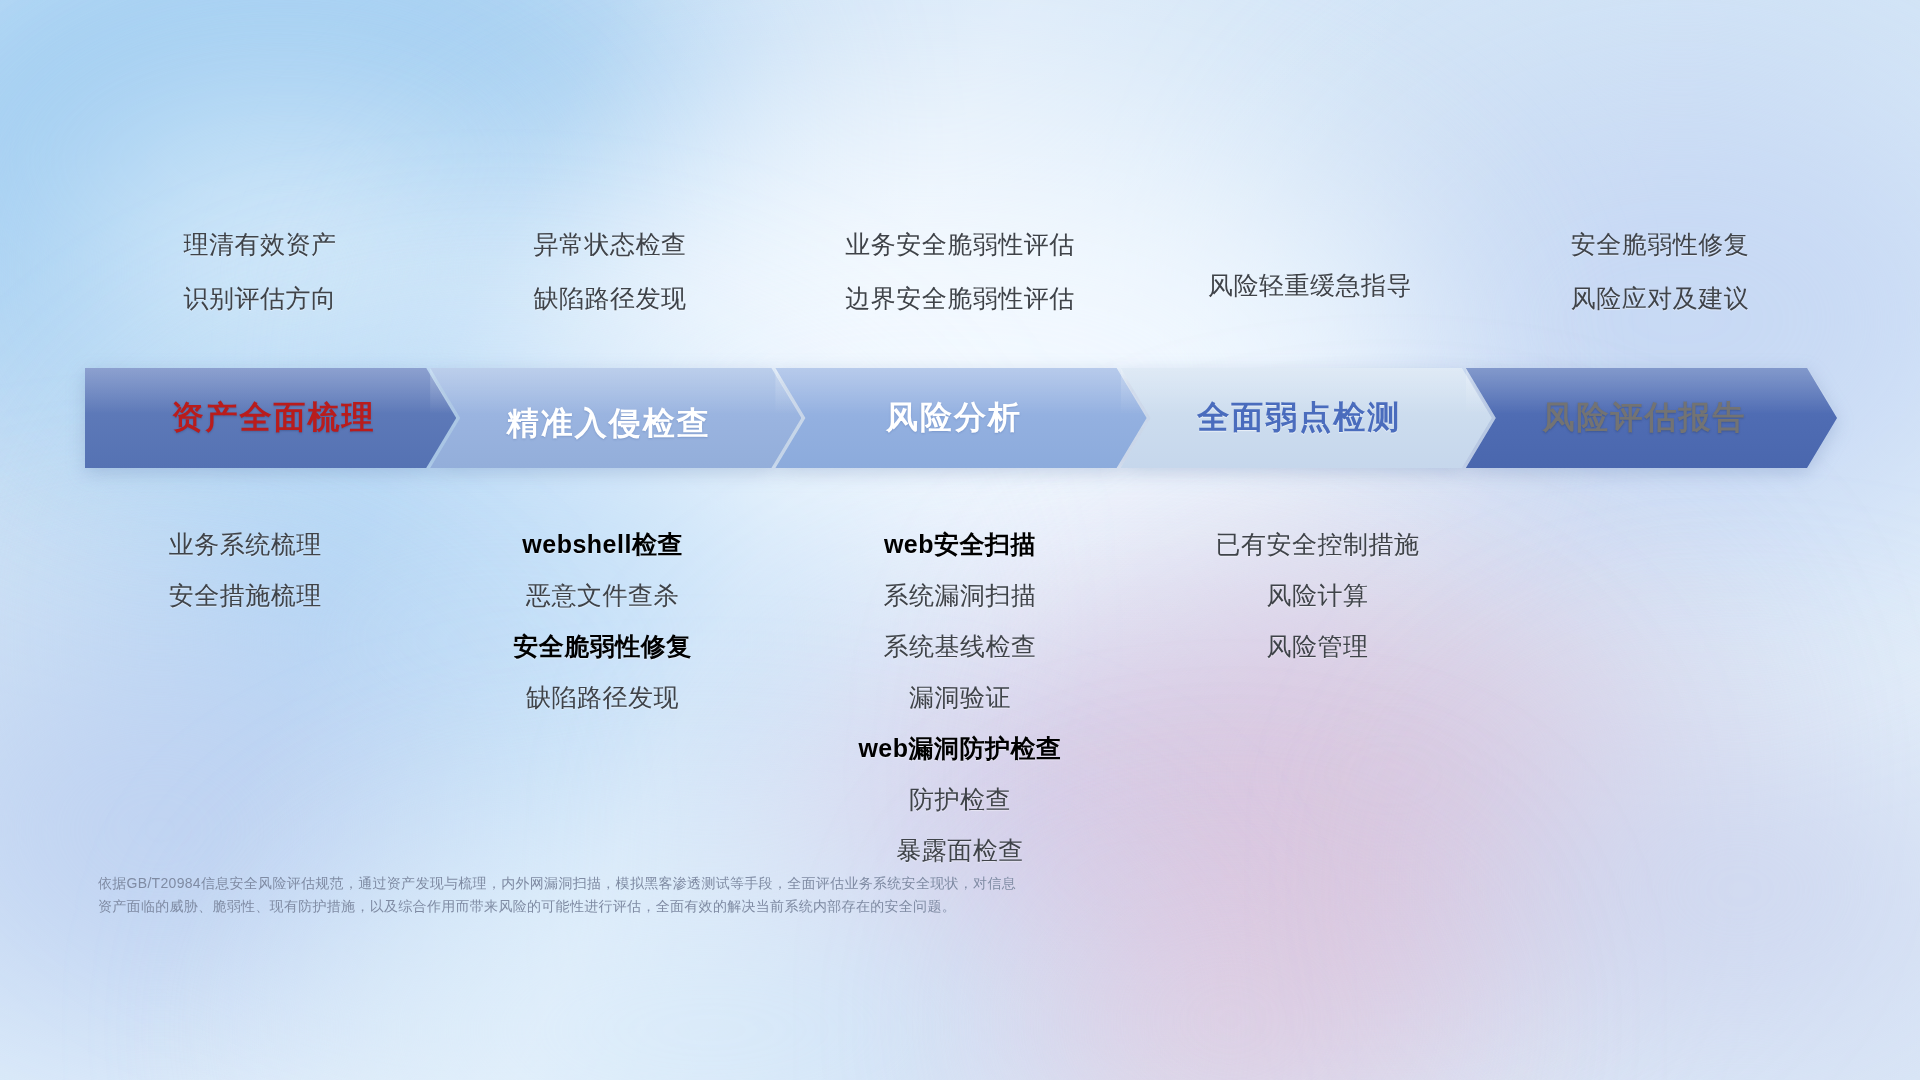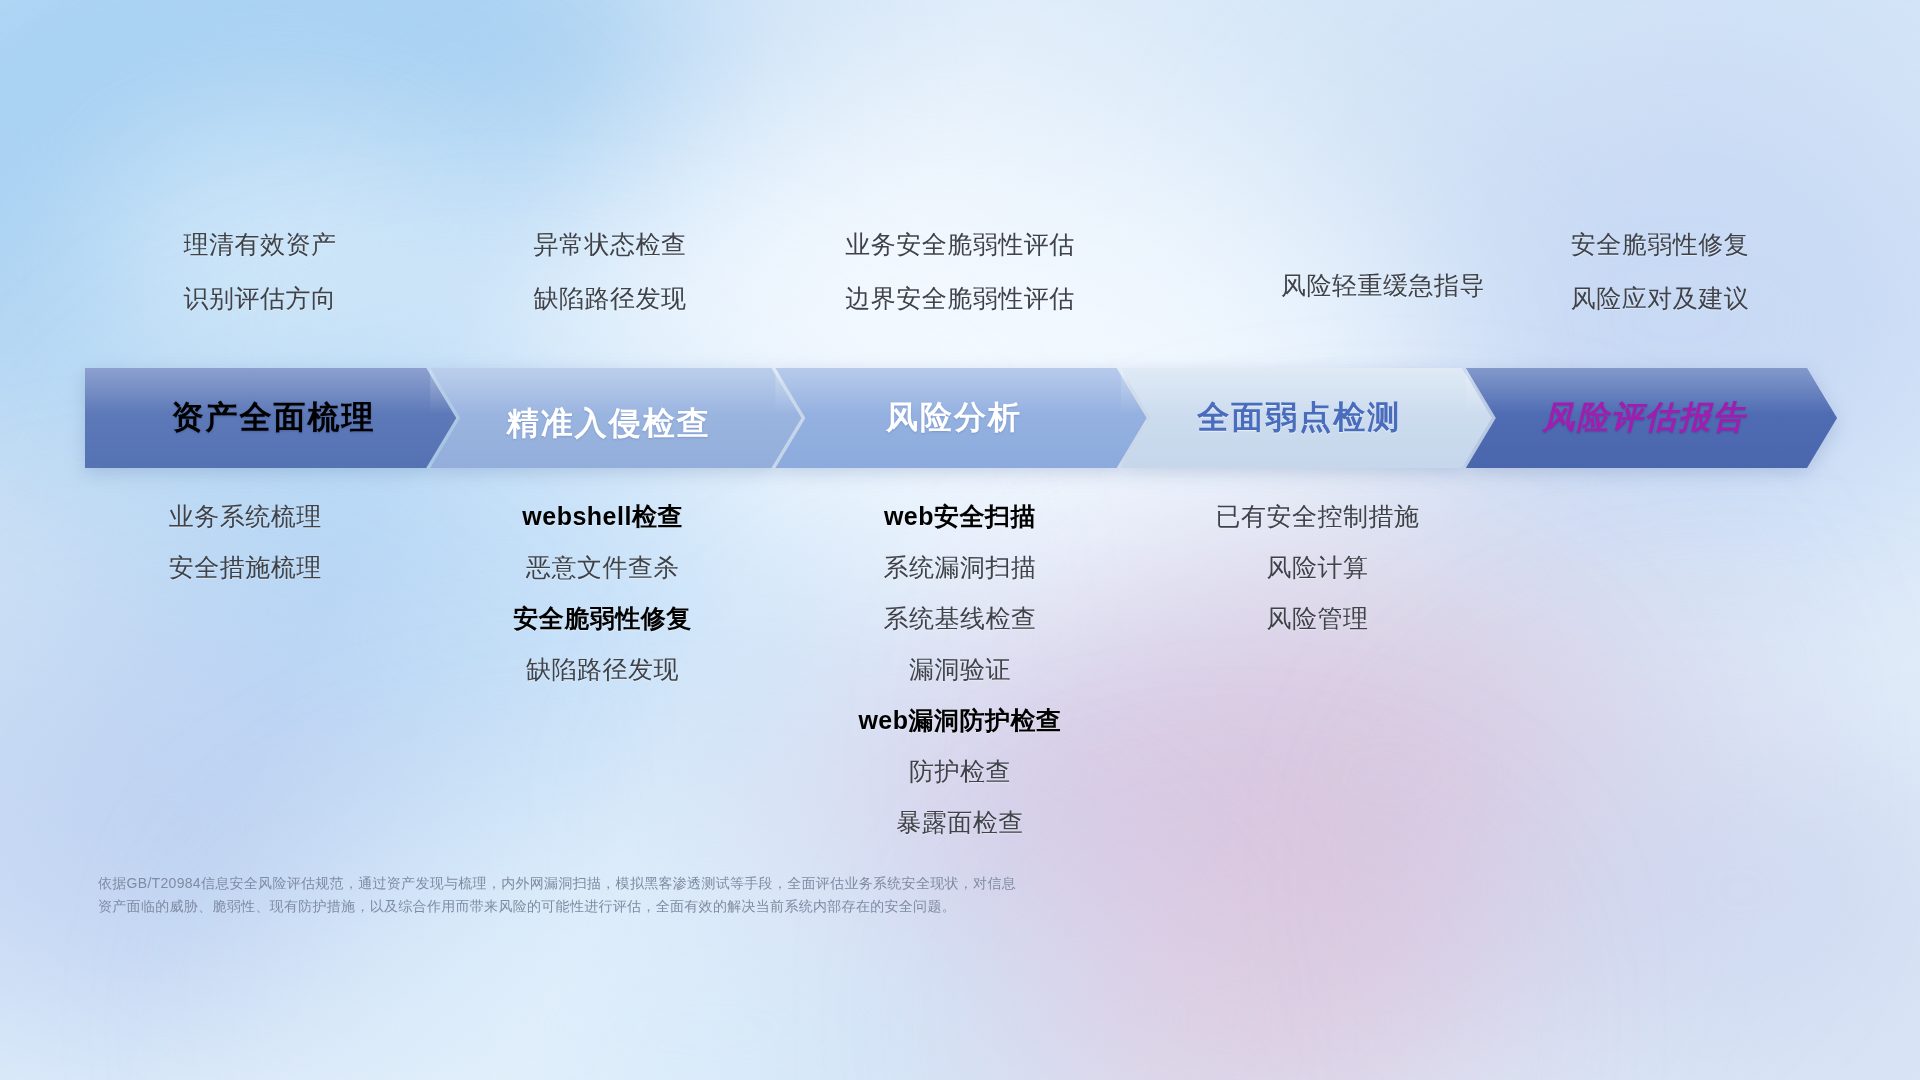--- a/index.html
+++ b/index.html
@@ -40,21 +40,21 @@
     display:grid;grid-template-columns:repeat(5,1fr);
   }
 
   
   #top-notes{top:228px;}
   .note-cell{display:flex;flex-direction:column;align-items:center;gap:21px;}
   .note-line{
     font-size:25px;color:#3f4349;letter-spacing:.5px;white-space:nowrap;
     text-shadow:0 1px 1px rgba(255,255,255,.45);
   }
-  .note-cell.mid{justify-content:center;padding-top:28px;align-items:flex-end;}
+  .note-cell.mid{justify-content:center;padding-top:28px;}
 
   
   #chevron-bar{
     position:absolute;left:85px;top:368px;width:1752px;height:100px;
     display:flex;filter:drop-shadow(0 5px 9px rgba(90,120,170,.28));
   }
   .chev{
     position:relative;height:100px;flex:1;
     display:flex;align-items:center;justify-content:center;
     margin-right:-26px;
@@ -74,32 +74,32 @@
     position:relative;z-index:3;font-size:32px;font-weight:bold;
     letter-spacing:2px;white-space:nowrap;margin-right:14px;
   }
   .chev .hl{
     position:absolute;left:0;right:0;top:0;height:46%;z-index:2;
     background:linear-gradient(180deg,rgba(255,255,255,.22),rgba(255,255,255,0));
     clip-path:polygon(0 0, calc(100% - 30px) 0, 100% 100%, 0 100%);
     pointer-events:none;
   }
   .c1 .shape{background:linear-gradient(180deg,#6c86c2 0%,#5d79b8 45%,#5572b3 100%);}
-  .c1 .label{color:#000000;text-shadow:0 1px 2px rgba(40,60,110,.35);margin-left:20px;}
+  .c1 .label{color:#b91c1c;text-shadow:0 1px 2px rgba(40,60,110,.35);margin-left:20px;}
   .c2 .shape{background:linear-gradient(180deg,#a9c1e6 0%,#9ab4e0 48%,#93aeda 100%);}
   .c2 .label{color:#ffffff;text-shadow:0 1px 2px rgba(70,100,160,.30);margin-top:12px;}
   .c3 .shape{background:linear-gradient(180deg,#d6e4f3 0%,#ccdcee 50%,#c6d7ec 100%);}
   .c3 .label{color:#4a6cbd;text-shadow:0 1px 1px rgba(255,255,255,.6);}
   .c4 .shape{background:linear-gradient(180deg,#a3bce6 0%,#93b0e0 50%,#8cabdc 100%);}
   .c4 .label{color:#ffffff;text-shadow:0 1px 2px rgba(70,100,160,.30);}
   .c5 .shape{background:linear-gradient(180deg,#5f7cbd 0%,#4f6cb3 48%,#4a67ae 100%);}
-  .c5 .label{color:#a21caf;text-shadow:0 1px 2px rgba(35,55,105,.38);font-style:italic;}
-
-  
-  #bottom-lists{top:500px;gap:37px;}
+  .c5 .label{color:#737373;text-shadow:0 1px 2px rgba(35,55,105,.38);}
+
+  
+  #bottom-lists{top:528px;gap:37px;}
   .list-cell{display:flex;flex-direction:column;align-items:center;gap:18px;}
   .list-line{
     font-size:25px;color:#3f4349;letter-spacing:.5px;white-space:nowrap;
     text-shadow:0 1px 1px rgba(255,255,255,.45);
   }
   .list-line.strong{font-weight:bold;color:#000000;}
 
   
   #footer{
     position:absolute;left:98px;top:872px;width:1530px;

